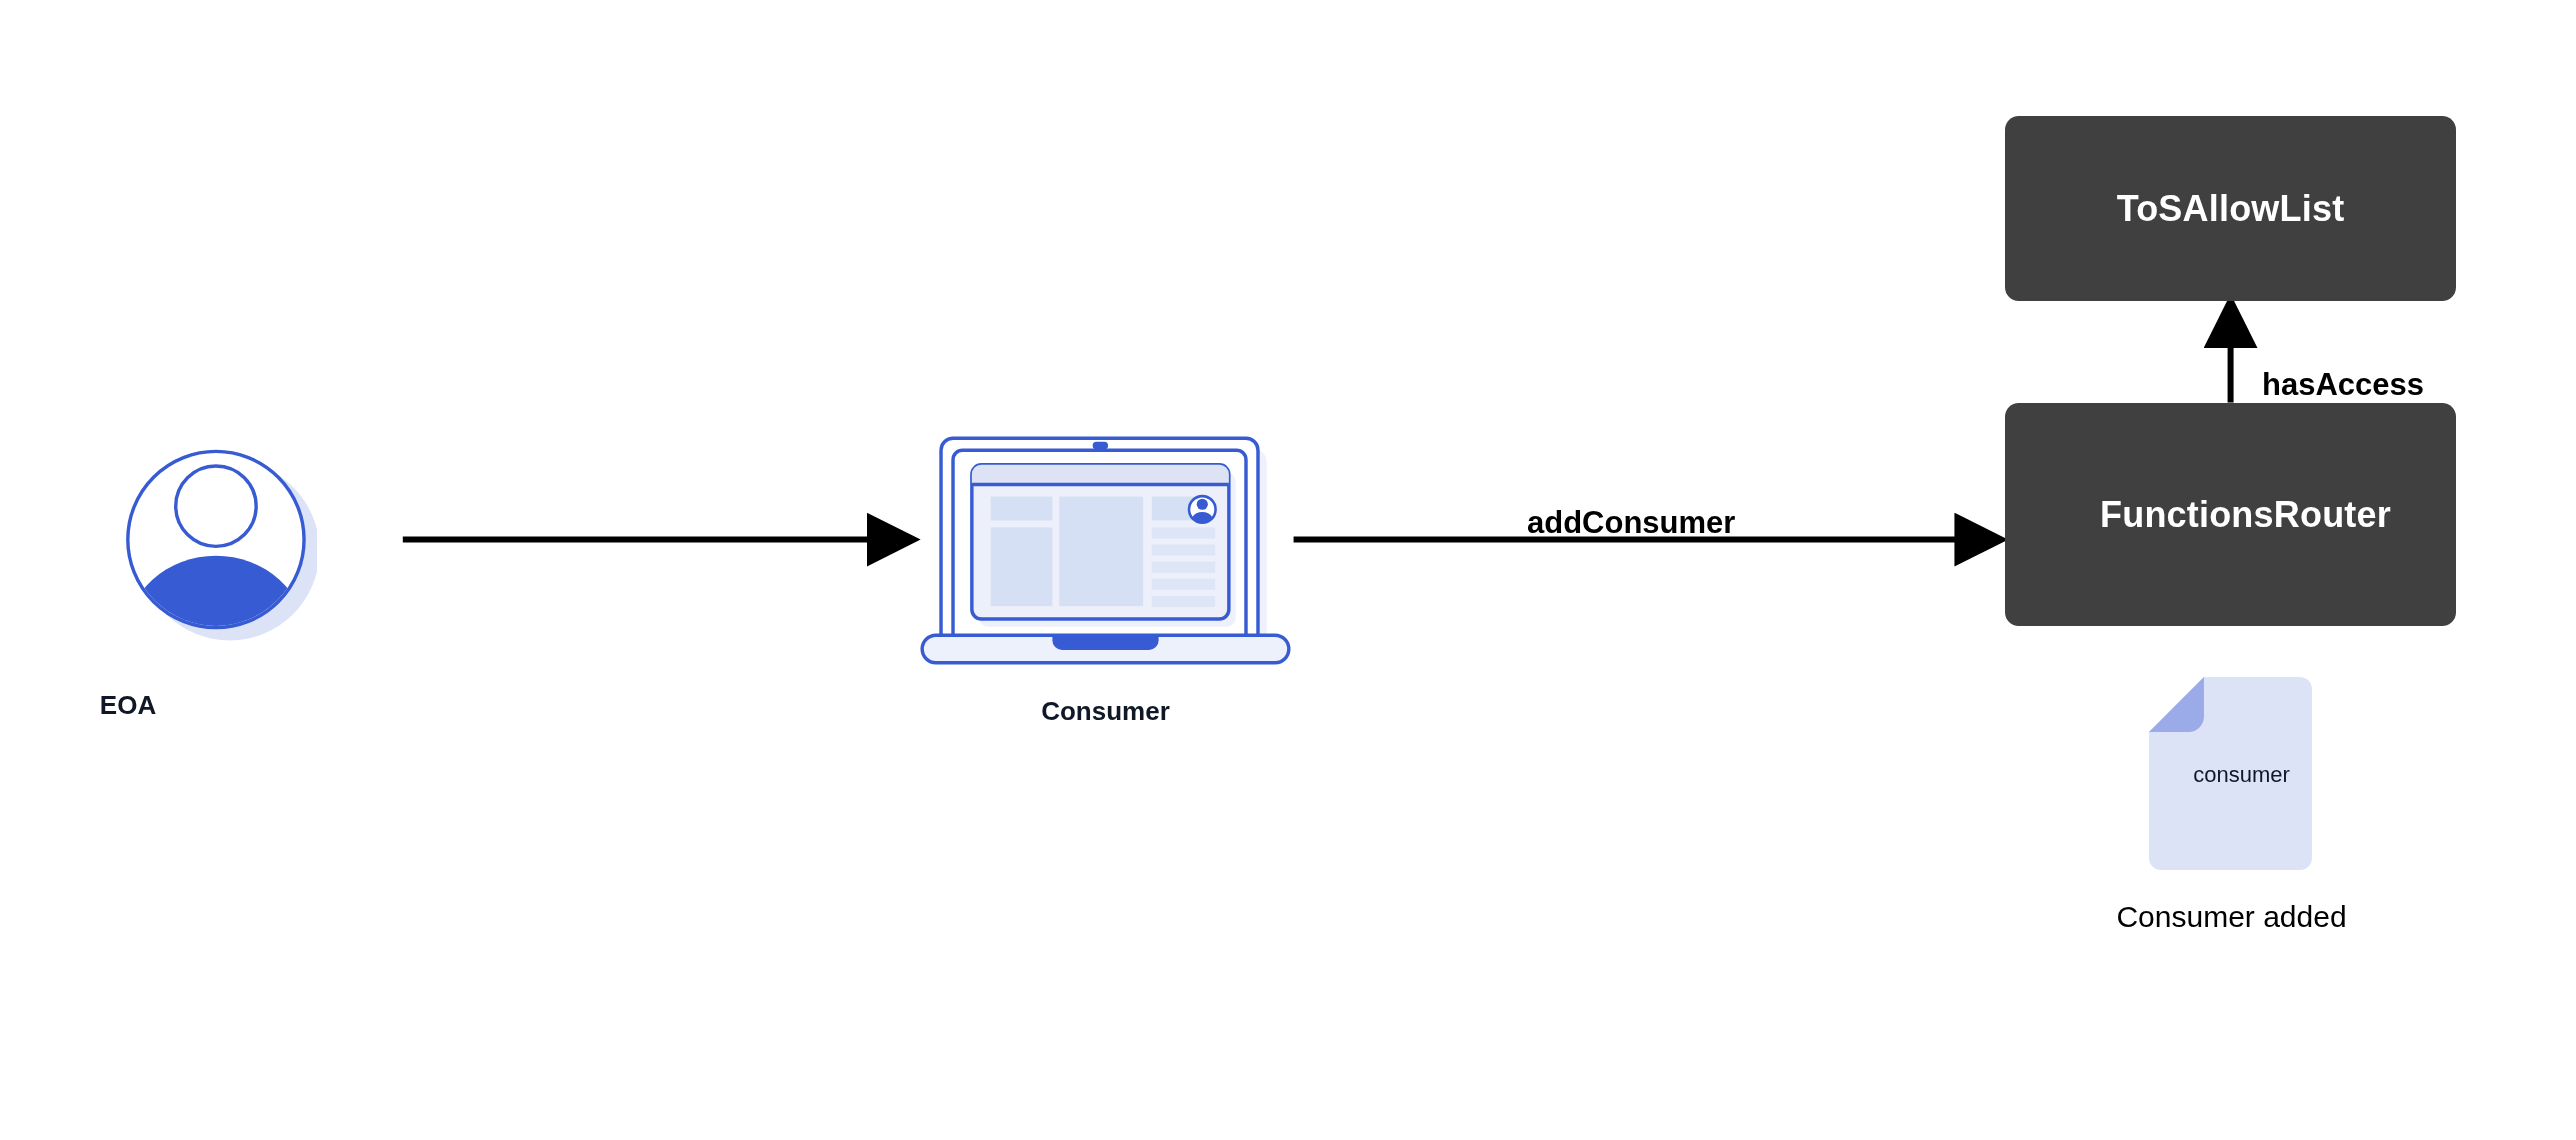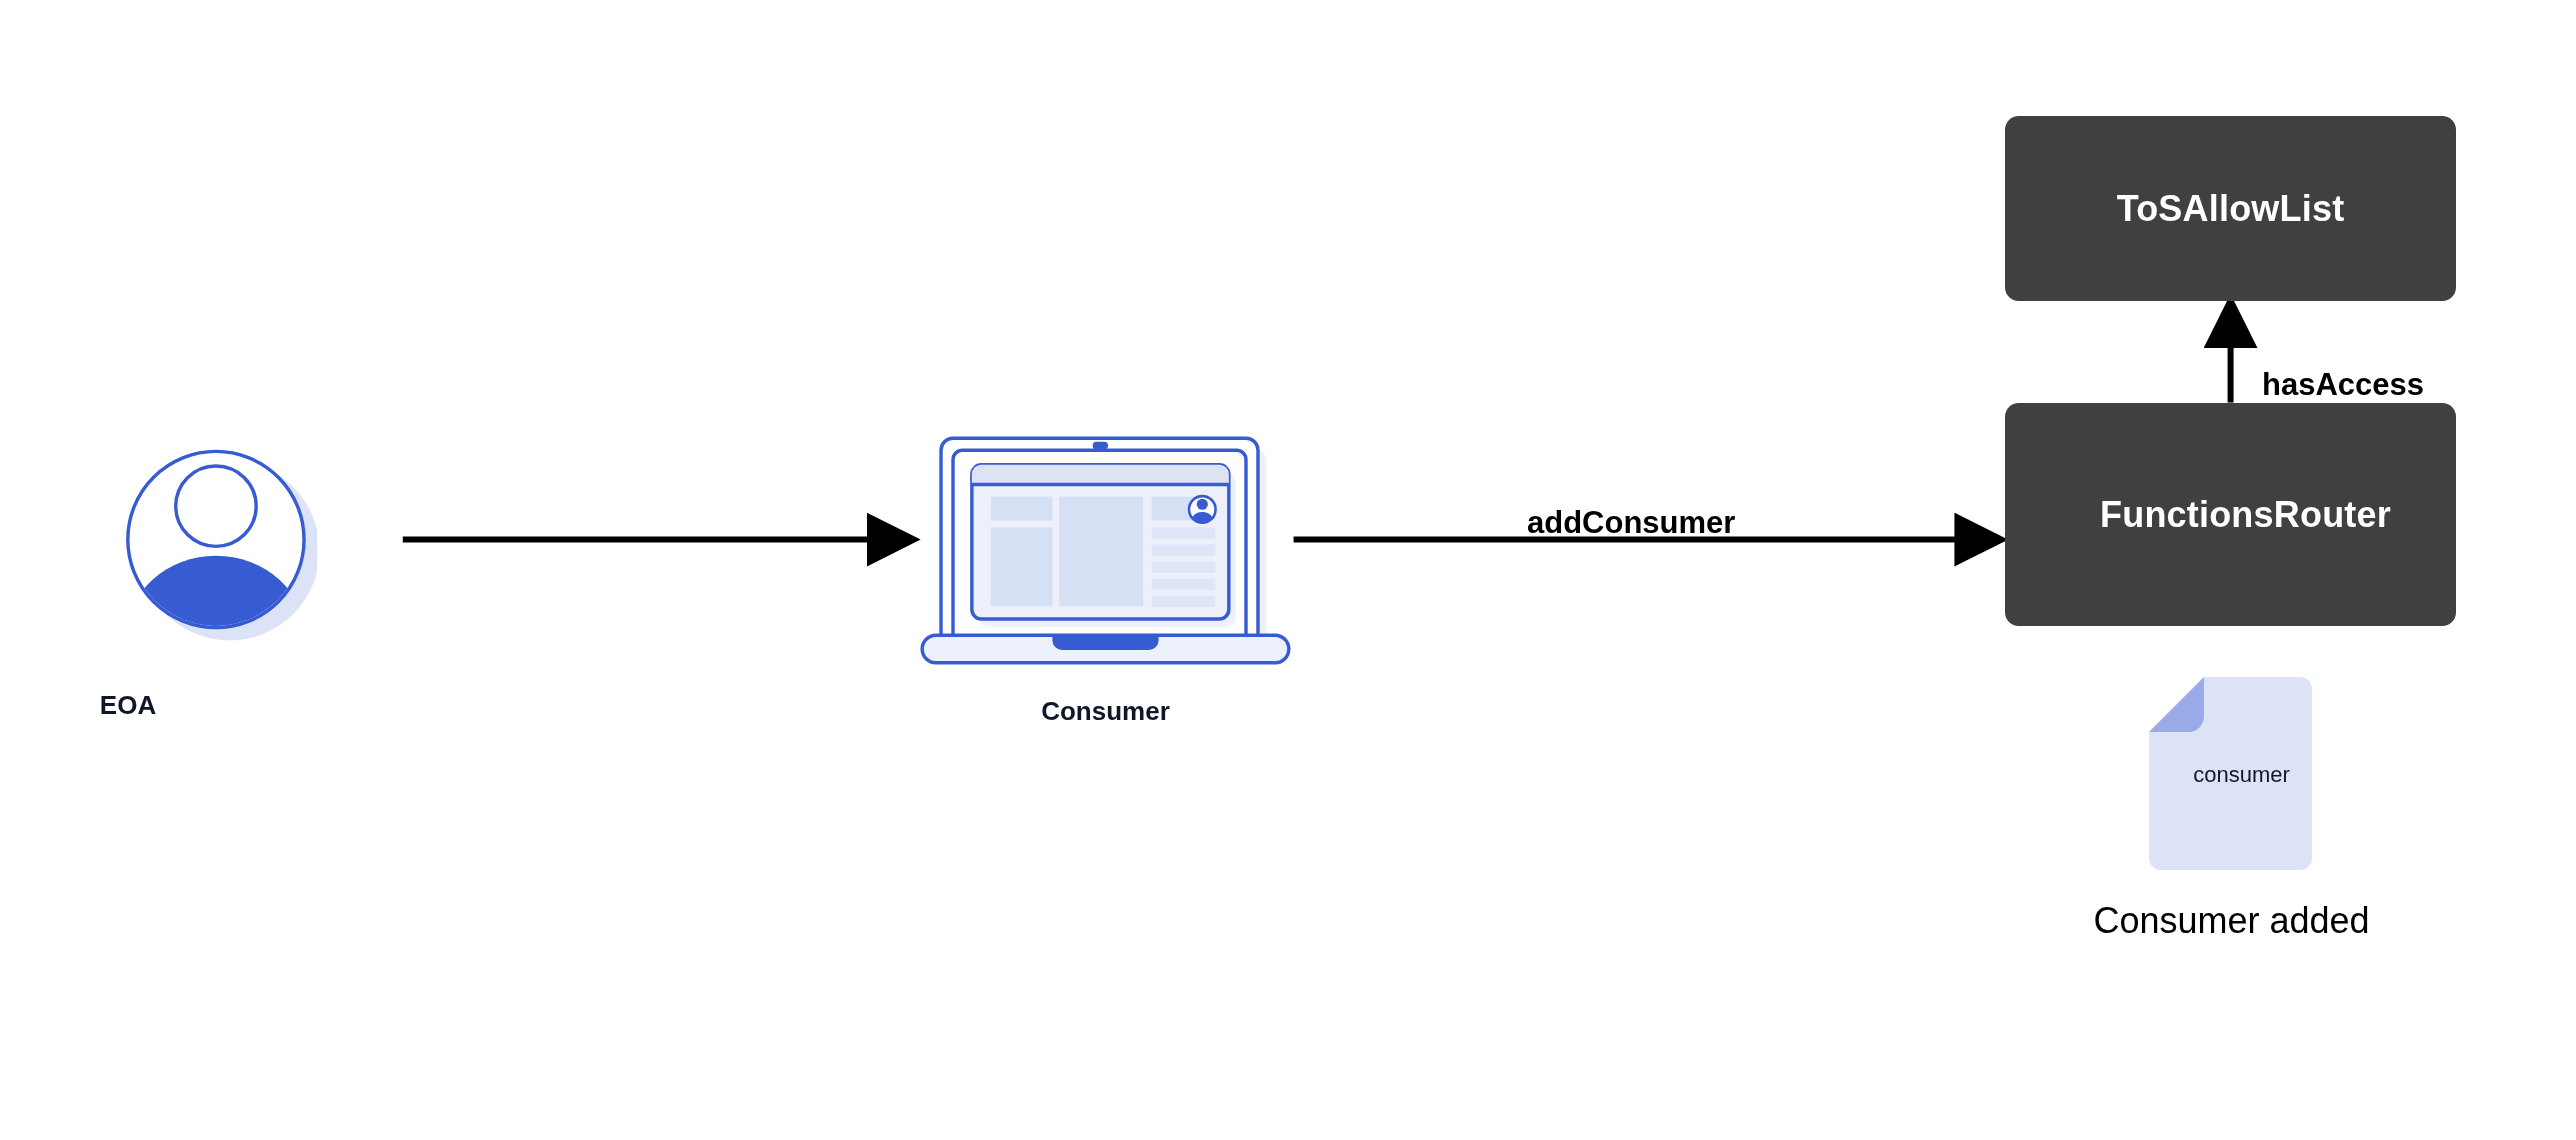--- a/index.html
+++ b/index.html
@@ -42,21 +42,21 @@
     position: absolute;
     text-align: center;
     color: #101828;
     font-size: 26px;
     font-weight: bold;
     font-family: "Liberation Sans", sans-serif;
     white-space: nowrap;
   }
   .caption.light {
     font-weight: normal;
-    font-size: 36px;
+    font-size: 30px;
     color: #000000;
   }
 
   
   .edge-label {
     position: absolute;
     color: #000000;
     font-size: 31px;
     font-weight: bold;
     font-family: "Liberation Sans", sans-serif;

